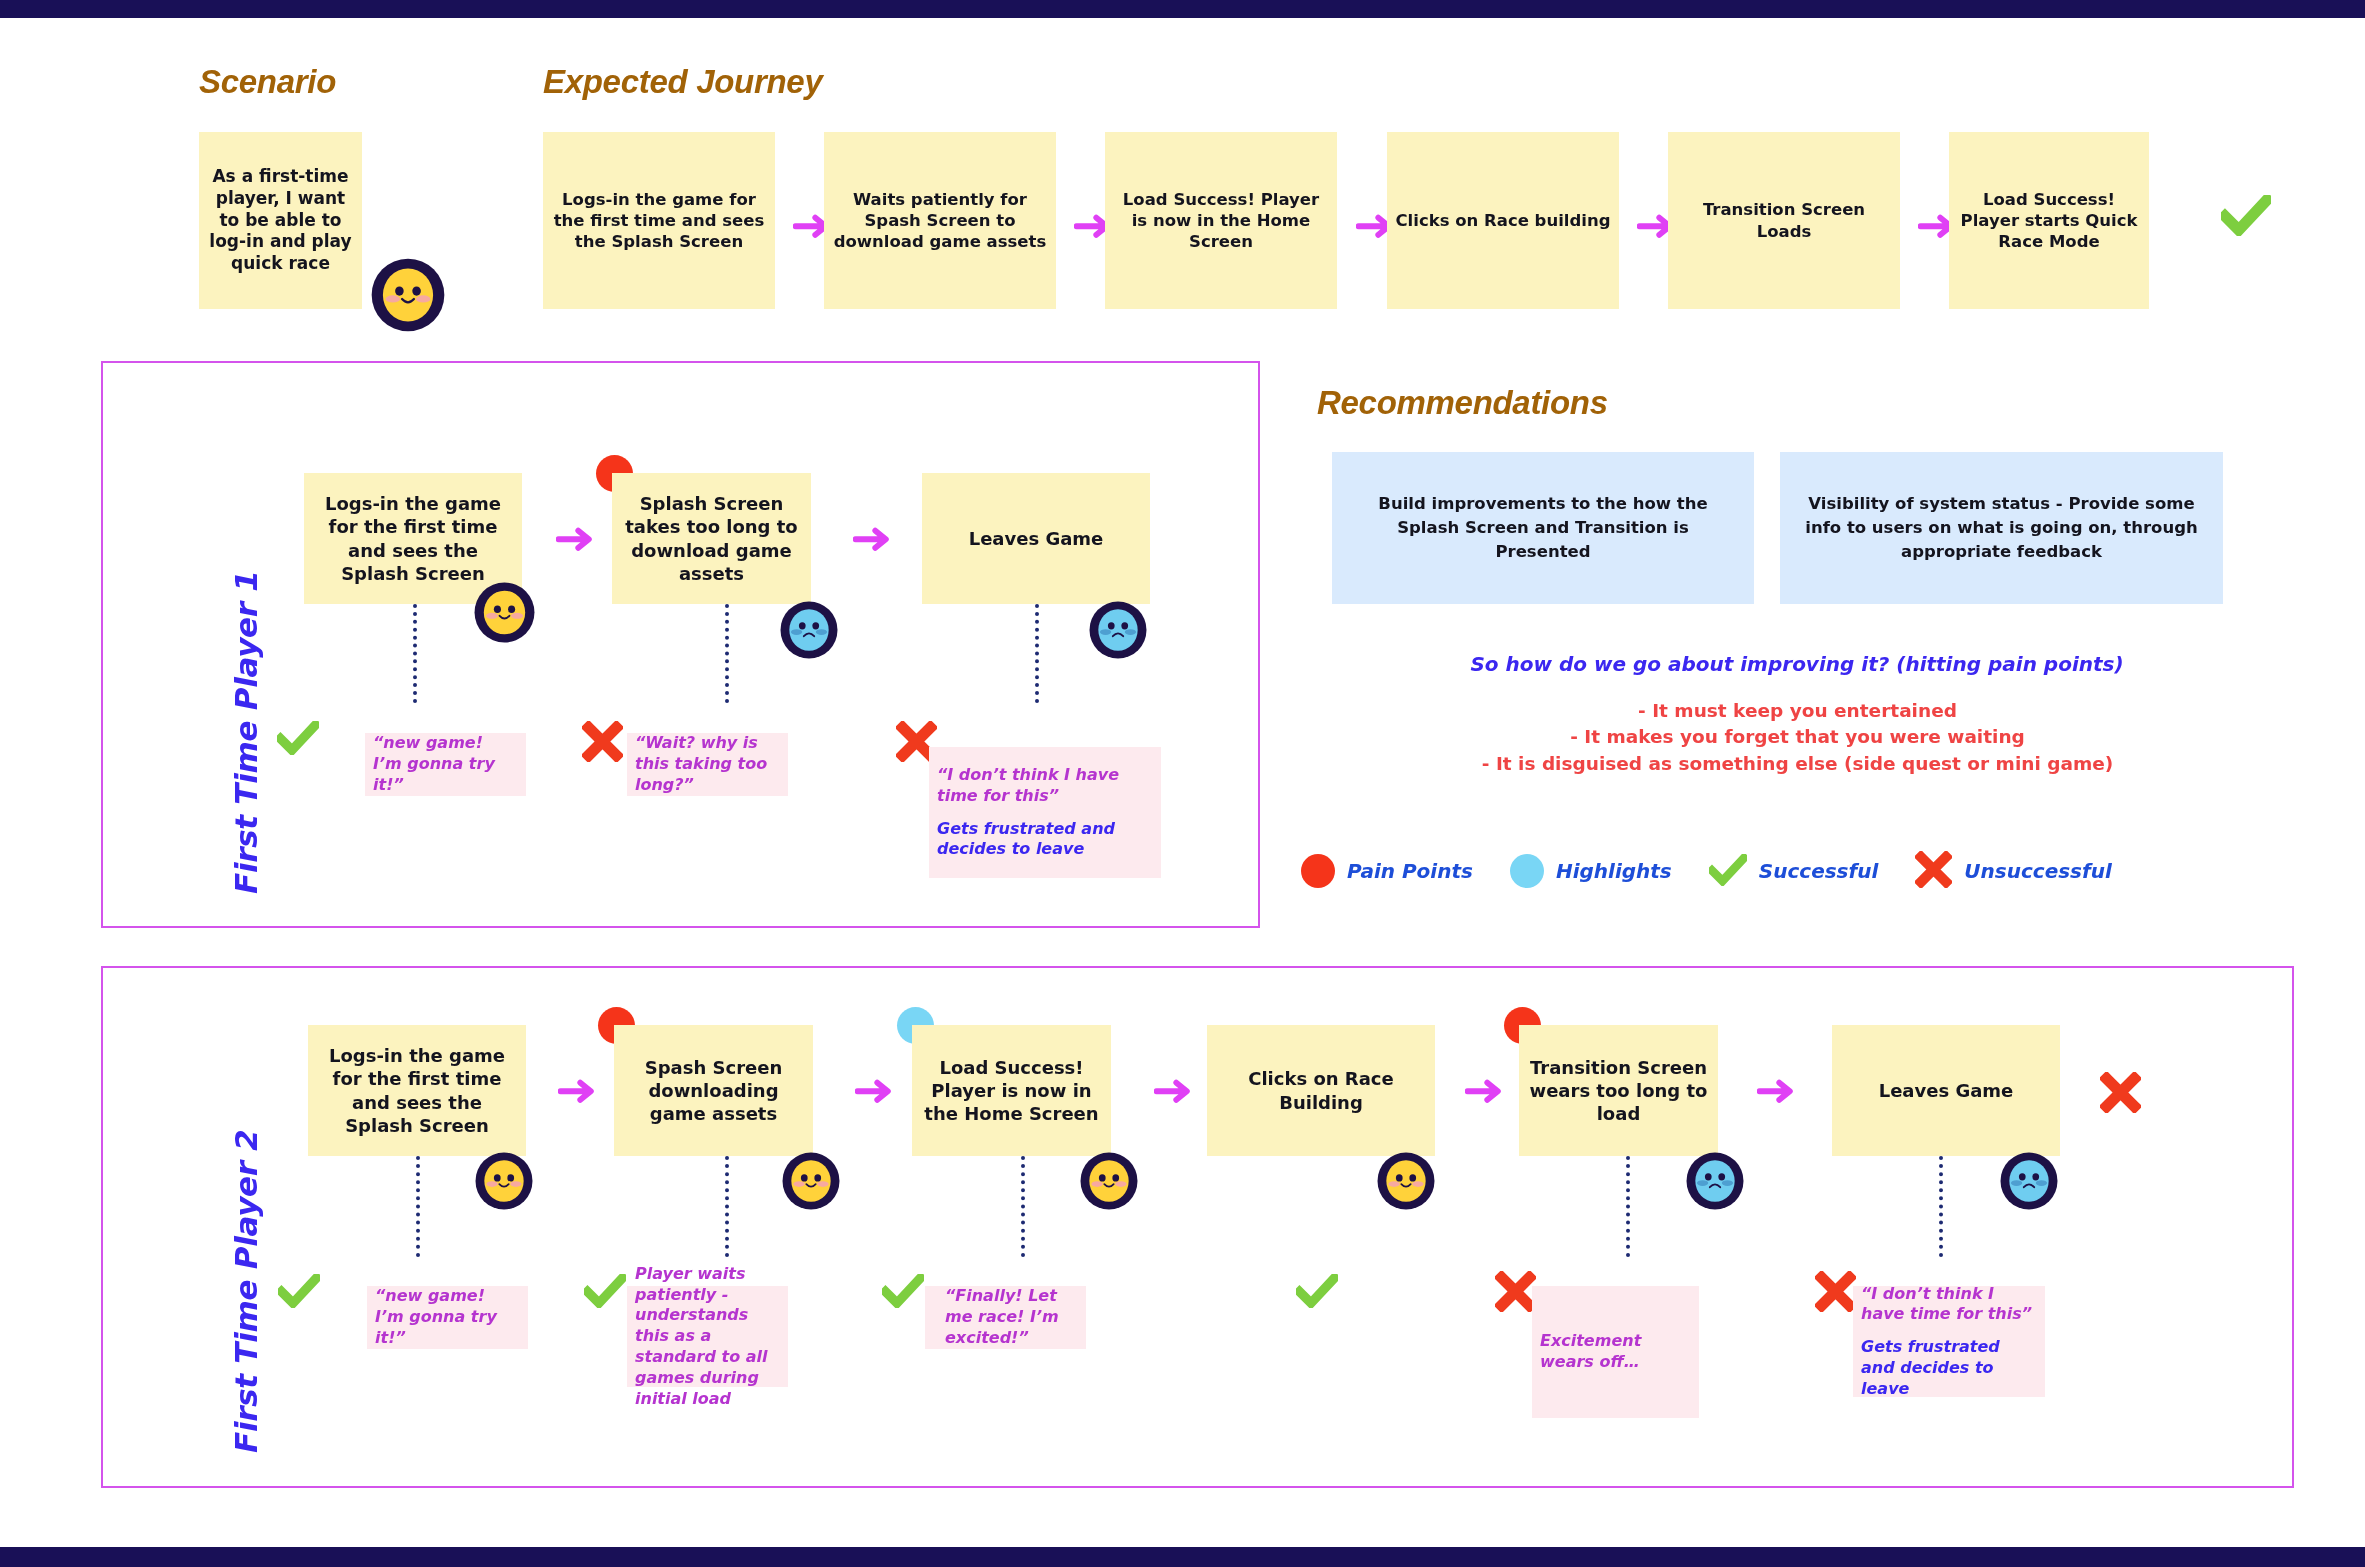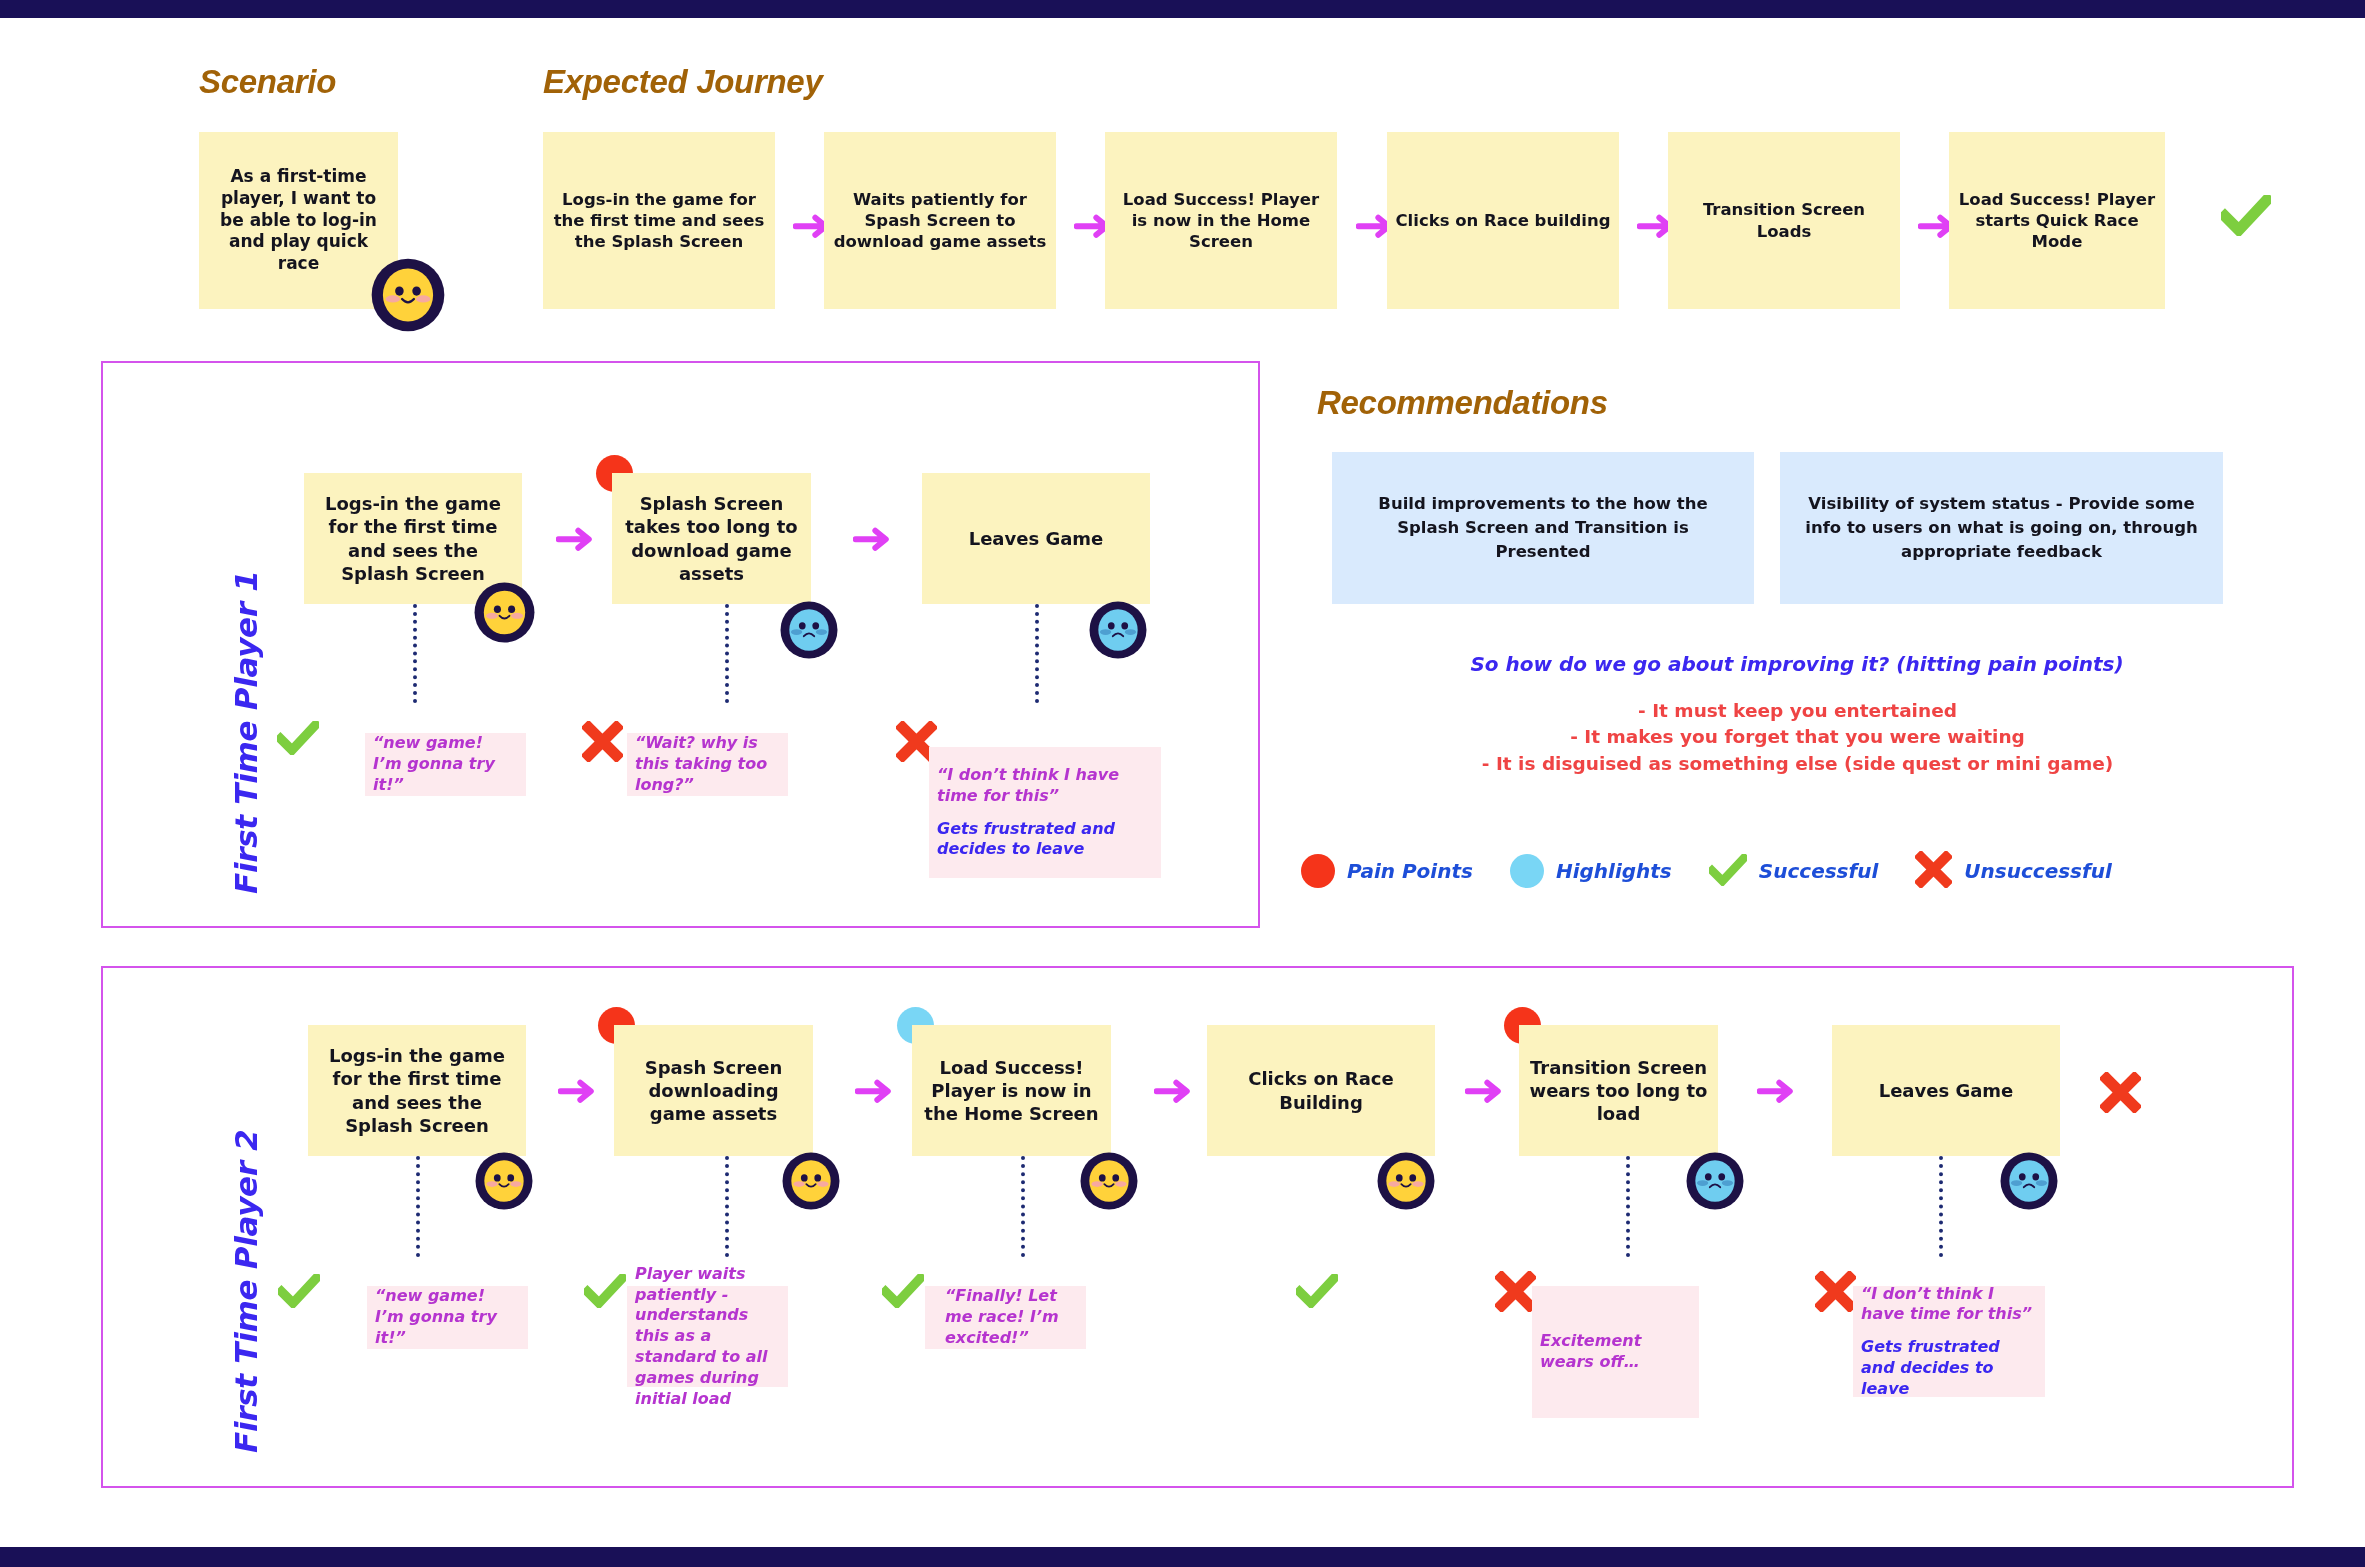--- a/index.html
+++ b/index.html
@@ -96,21 +96,21 @@
 <body>
 
 <div class="band" id="band-top"></div>
 <div class="band" id="band-bottom"></div>
 
 <div class="heading" id="h-scenario">Scenario</div>
 <div class="heading" id="h-expected">Expected Journey</div>
 <div class="heading" id="h-userjourney">User Journey</div>
 <div class="heading" id="h-recommend">Recommendations</div>
 
-<div class="note" id="scenario-note" style="left:199px;top:132px;width:199px;height:177px;font-size:17px;">
+<div class="note" id="scenario-note" style="left:199px;top:132px;width:163px;height:177px;font-size:17px;">
     <span>As a first-time player, I want to be able to log-in and play quick race</span>
   </div>
 <div class="avatar" style="left:371px;top:258px;">
   <svg width="74" height="74" viewBox="0 0 112 112">
     <ellipse cx="56" cy="56" rx="55" ry="55" fill="#1d1145"></ellipse>
     <ellipse cx="56" cy="56" rx="38" ry="40" fill="#ffd23a"></ellipse>
     <ellipse cx="43" cy="50" rx="6.5" ry="7" fill="#1d1145"></ellipse>
     <ellipse cx="69" cy="50" rx="6.5" ry="7" fill="#1d1145"></ellipse>
     <ellipse cx="33" cy="62" rx="11" ry="5.5" fill="#f7a9a0"></ellipse>
     <ellipse cx="79" cy="62" rx="11" ry="5.5" fill="#f7a9a0"></ellipse>
@@ -156,21 +156,21 @@
 
 <div class="note" style="left:1668px;top:132px;width:232px;height:177px;font-size:16.5px;">
     <span>Transition Screen Loads</span>
   </div>
 <div class="arrow" style="left:1918px;top:213px;">
     <svg width="42" height="26.5" viewBox="0 0 64 40">
       <path d="M4 20 H48 M34 7 L50 20 L34 33" stroke="#e040f5" stroke-width="9" fill="none" stroke-linecap="round" stroke-linejoin="round"></path>
     </svg>
   </div>
 
-<div class="note" style="left:1949px;top:132px;width:216px;height:177px;font-size:16.5px;">
+<div class="note" style="left:1949px;top:132px;width:200px;height:177px;font-size:16.5px;">
     <span>Load Success! Player starts Quick Race Mode</span>
   </div>
 
 <div class="mark" style="left:2221px;top:195px;">
   <svg width="50" height="41" viewBox="0 0 76 62">
       <path d="M6 32 L27 53 L70 7" stroke="#7dce3f" stroke-width="17" fill="none" stroke-linecap="square" stroke-linejoin="miter"></path>
     </svg>
 </div>
 
 <div class="frame" id="frame-p1" style="left:101px;top:361px;width:1159px;height:567px;"></div>

